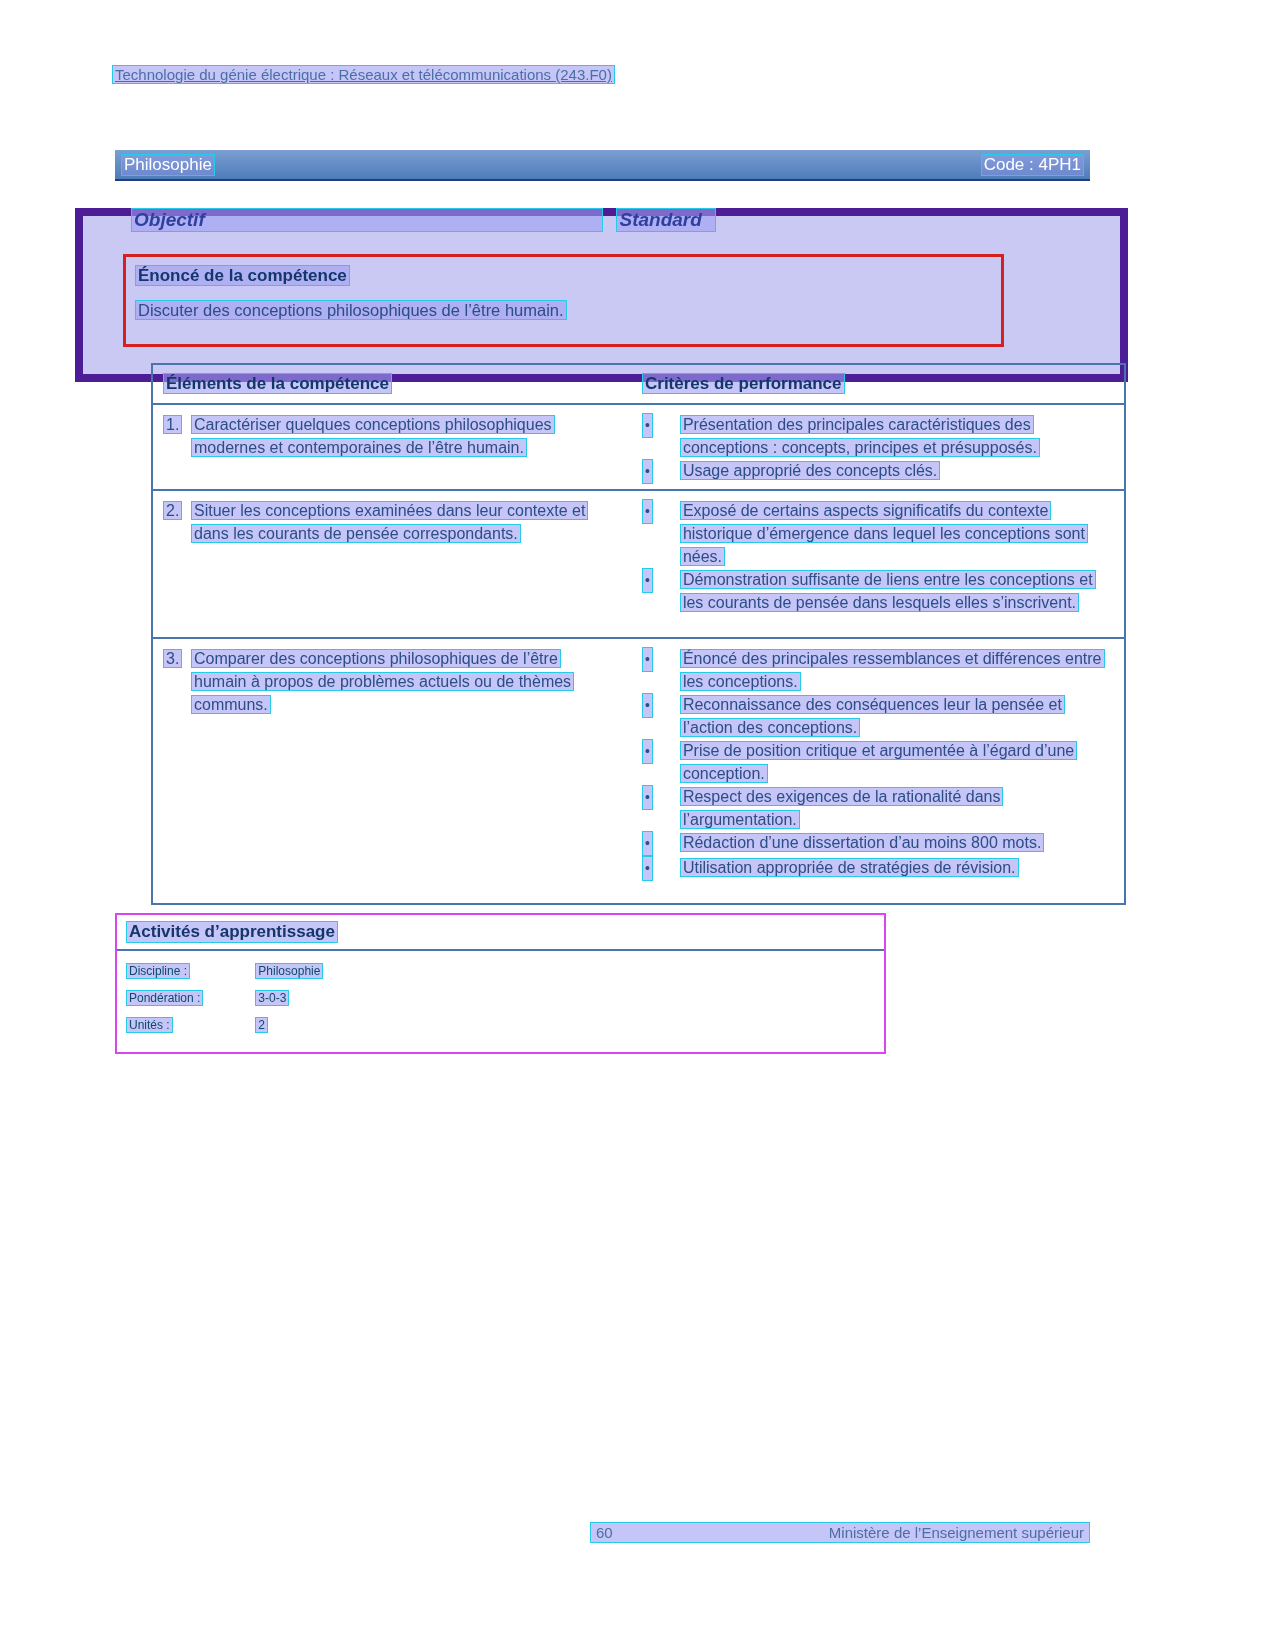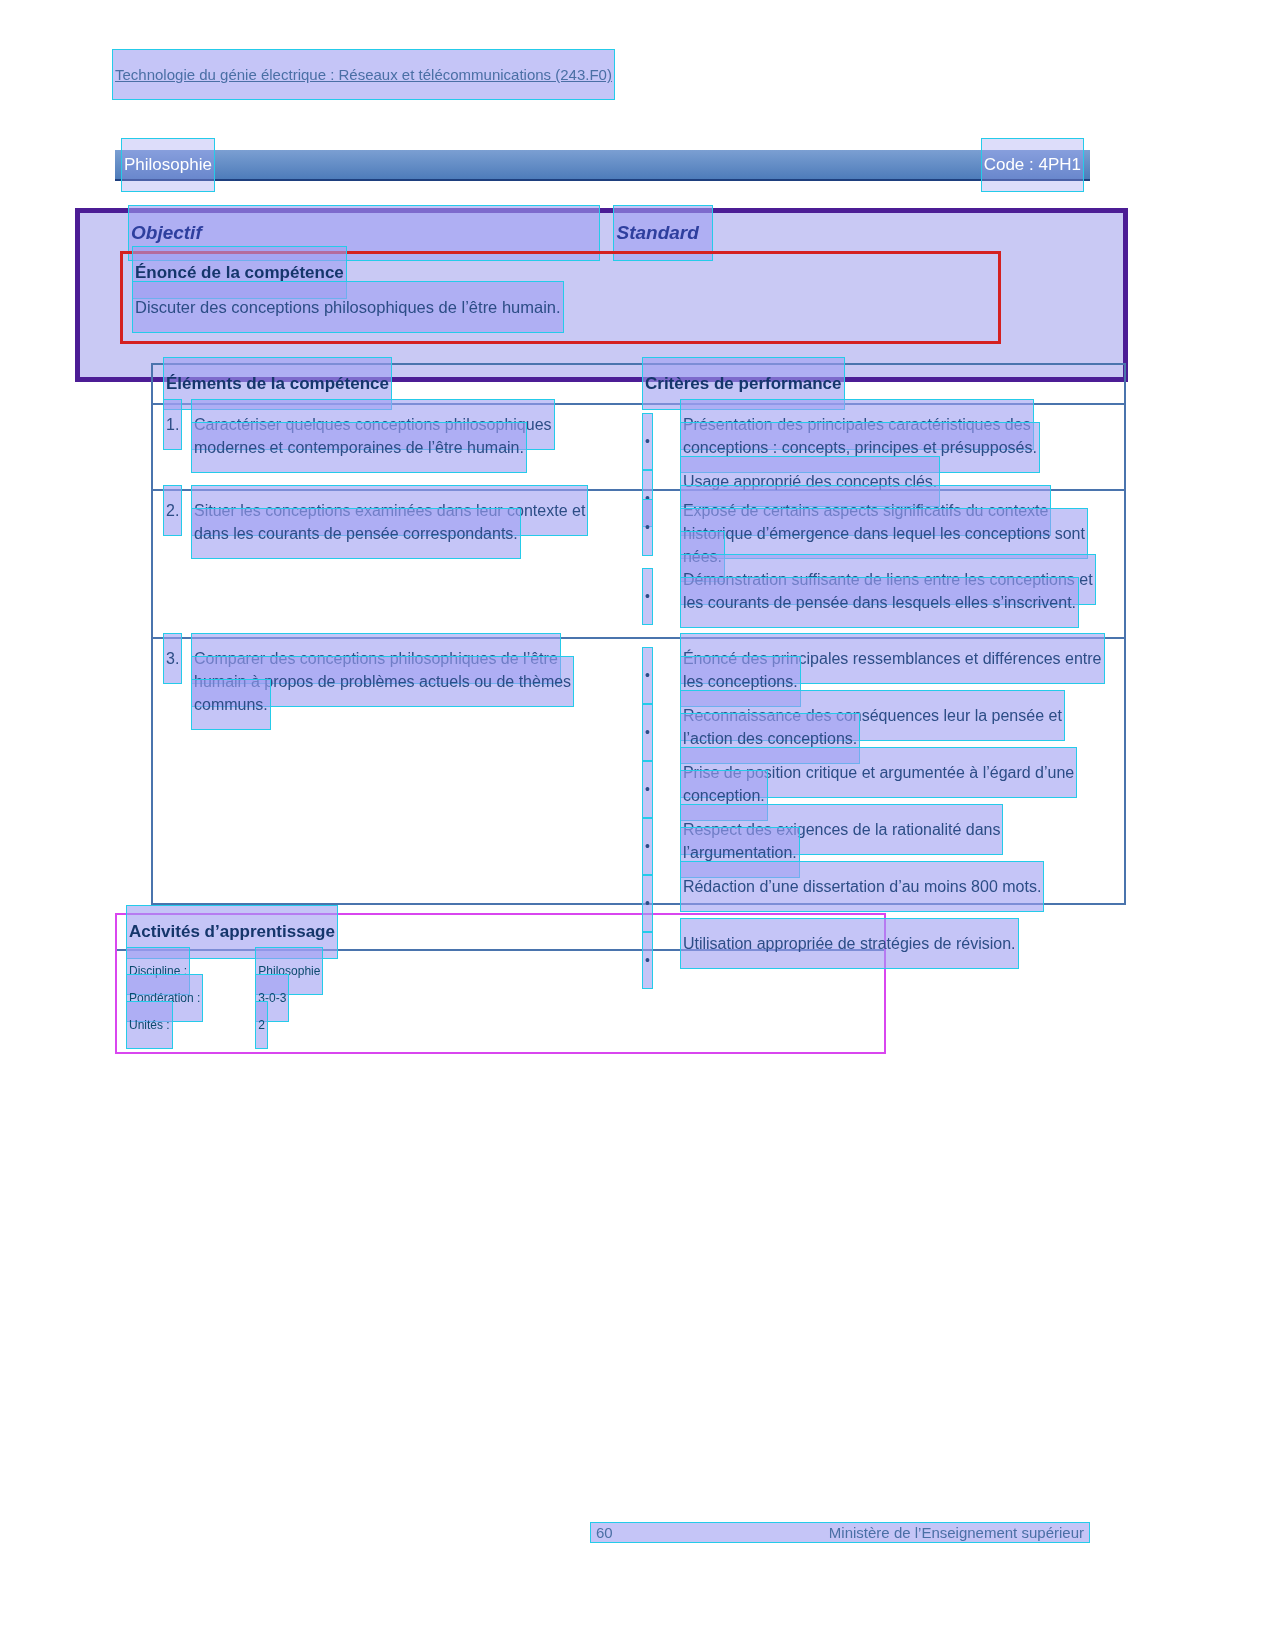--- a/index.html
+++ b/index.html
@@ -9,21 +9,21 @@
     height: 1651px;
     background: #ffffff;
     margin: 0 auto;
     font-family: "Liberation Sans", sans-serif;
     overflow: hidden;
   }
   
   .hl {
     background: rgba(158,158,242,0.6);
     border: 1px solid #25cbe9;
-    padding: 16px 2px;
+    padding: 0 2px;
     -webkit-box-decoration-break: clone;
     box-decoration-break: clone;
   }
 
   .doc-header {
     position: absolute; left: 112px; top: 66px;
     font-size: 15px; color: #4a6fa5;
   }
   .doc-header .hl { text-decoration: underline; }
 
@@ -34,21 +34,21 @@
     box-sizing: border-box;
     display: flex; align-items: center; justify-content: space-between;
     padding: 0 6px;
     color: #ffffff; font-size: 17px;
   }
   .title-bar .hl { background: rgba(158,158,242,0.35); }
 
   .obj-panel {
     position: absolute; left: 75px; top: 208px; width: 1053px; height: 174px;
     background: #c9c9f4;
-    border: 5px solid #4c1d95;
+    border: 8px solid #4c1d95;
     box-sizing: border-box;
     z-index: 1;
   }
   .obj-row { position: absolute; left: 48px; top: -8px; white-space: nowrap; }
   .obj-label, .std-label {
     display: inline-block;
     font-style: italic; font-weight: bold; font-size: 19px;
     color: #2e3f9e;
     box-sizing: border-box;
   }

